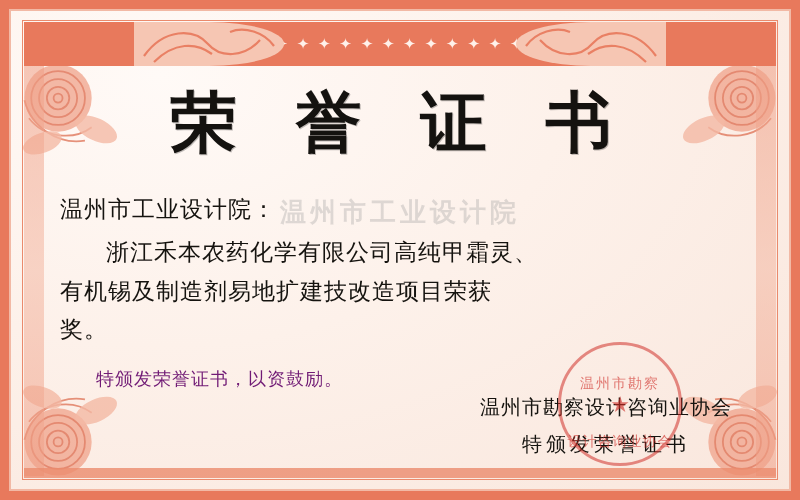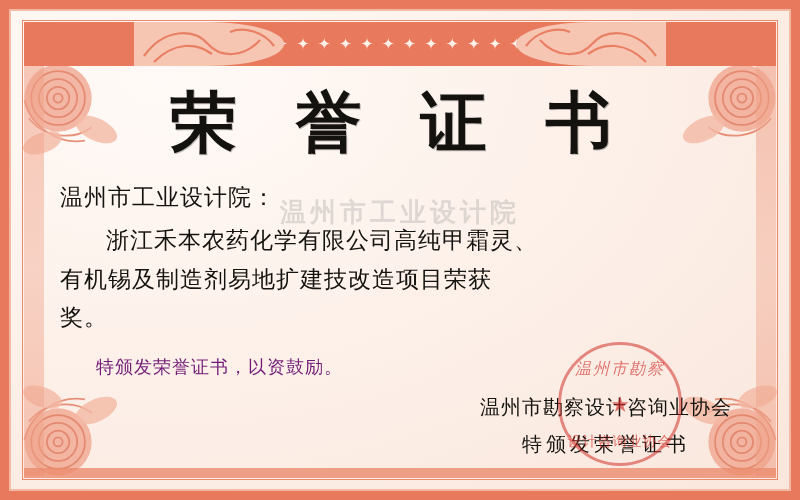--- a/index.html
+++ b/index.html
@@ -120,21 +120,21 @@
     text-align: center;
     font-family: "DejaVu Serif", serif;
     font-weight: bold;
     font-size: 66px;
     letter-spacing: 18px;
     color: #14120f;
     margin-top: 8px;
     text-shadow: 1px 1px 0 rgba(0,0,0,.25);
   }
   .salutation {
-    margin-top: 14px;
+    margin-top: 26px;
     font-family: "DejaVu Serif", serif;
     font-size: 23px;
     color: #15130f;
     letter-spacing: 1px;
   }
   .body-text {
     margin-top: 8px;
     font-family: "DejaVu Serif", serif;
     font-size: 23px;
     line-height: 1.68;
@@ -184,25 +184,24 @@
     pointer-events: none;
   }
   .stamp .stamp-star {
     position: absolute;
     left: 50%; top: 50%;
     transform: translate(-50%,-50%);
     font-size: 22px;
   }
   .stamp .stamp-text-top {
     position: absolute;
-    left: 0; right: 0; top: 14px;
-    text-align: center;
-    font-size: 16px;
+    left: 0; right: 0; top: 30px;
+    text-align: center;
+    font-size: 14px;
     letter-spacing: 2px;
-    font-style: italic;
   }
   .stamp .stamp-text-bottom {
     position: absolute;
     left: 0; right: 0; bottom: 12px;
     text-align: center;
     font-size: 14px;
     letter-spacing: 1px;
   }
 
   

